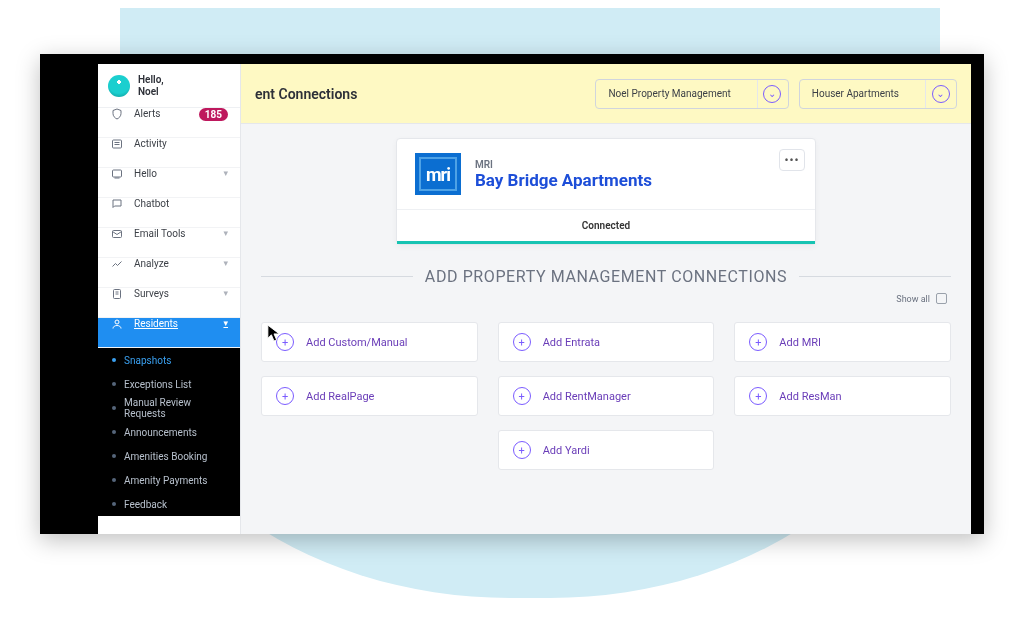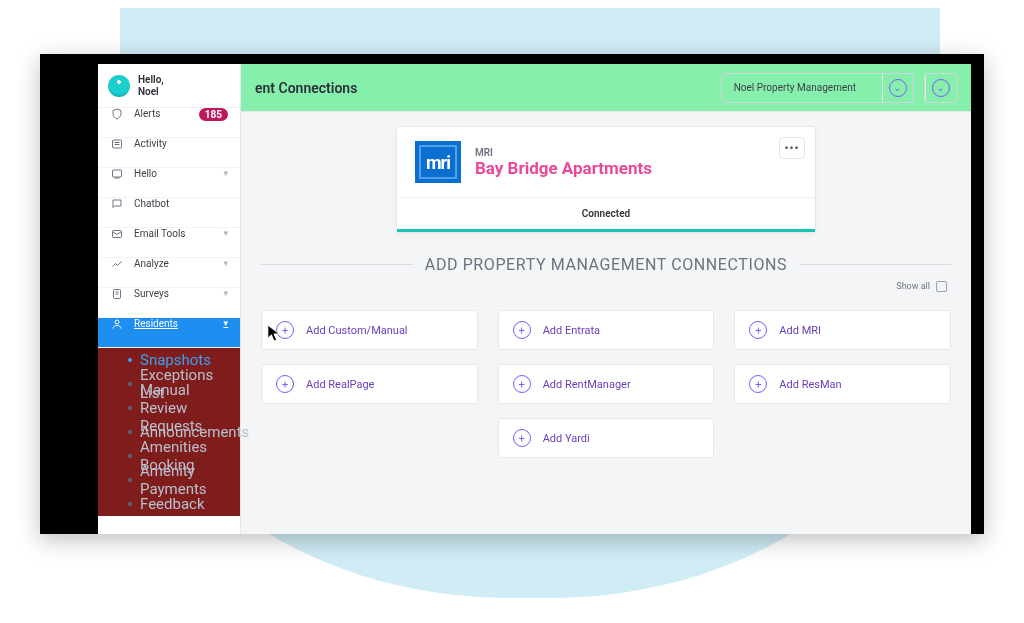--- a/index.html
+++ b/index.html
@@ -79,44 +79,43 @@
   .chev { color:#aeb2bb; font-size:9px; }
   .badge {
     background:#be185d; color:#fff; border-radius:10px;
     font-size:10px; padding:1px 6px; font-weight:700;
   }
   .nav-item.active {
     background:#1f8ef1; color:#fff;text-decoration:underline;
   }
   .nav-item.active .icon, .nav-item.active .chev { color:#fff; }
   .subnav {
-    background:#7f1d1d;
+    background:#000000;
     color:#b7c0cc;
-    font-size: 15px;
-    padding-left: 16px;
+    font-size: 10px;
   }
   .subnav-item {
     display:flex; align-items:center;
     height: 24px;
     padding: 0 12px 0 26px;
     gap:8px;
     cursor:pointer;
     position:relative;
   }
   .subnav-item::before{
     content:""; width:4px; height:4px; border-radius:50%; background:#55657a;
     position:absolute; left:14px;
   }
   .subnav-item.sel { color:#3aa0f0; }
   .subnav-item.sel::before{ background:#3aa0f0; }
 
   
   .main { flex:1; display:flex; flex-direction:column; min-width:0; }
   .topbar {
-    height:48px; background:#86efac; border-bottom:1px solid #e5e7eb;
+    height:60px; background:#fef9c3; border-bottom:1px solid #e5e7eb;
     display:flex; align-items:center; padding:0 14px; gap:10px;
   }
   .page-title { font-size:14px; font-weight:600; color:#2d3038; flex:1;}
   .selector {
     display:flex; align-items:flex-end;
     border:1px solid #d0d5dd; border-radius:4px; height:30px; overflow:hidden;
     font-size:10px; color:#3b3f46;
   }
   .selector .sel-label { padding:0 26px 0 12px; height:100%; display:flex; align-items:center; }
   .selector .sel-btn {
@@ -134,36 +133,36 @@
     position:relative; margin-top:4px;
   }
   .card-head { display:flex; gap:14px; align-items:center; padding:14px 18px 14px 18px; }
   .logo-box {
     width:46px;height:42px; background:#0b6ed1;
     display:flex;align-items:center;justify-content:center;
     color:#fff; font-weight:700; font-size:18px; letter-spacing:-1px;
     border:4px solid #0b6ed1; box-shadow: inset 0 0 0 2px #4ea2e6;
   }
   .card-titles .sup{ font-size:10px; color:#6b7280; font-weight:600;}
-  .card-titles .big{ font-size:17px; font-weight:700; color:#ec4899;}
+  .card-titles .big{ font-size:17px; font-weight:700; color:#1d4ed8;}
   .card-menu {
     position:absolute; top:10px; right:10px;
     width:26px;height:22px;border:1px solid #e1e4ea;border-radius:4px;
     display:flex;align-items:center;justify-content:center;color:#555;font-weight:700;letter-spacing:1px;font-size:11px;
   }
   .card-status { text-align:center; font-size:10px; font-weight:600; color:#333; padding:10px 0; border-top:1px solid #eef0f3;}
   .underline { height:3px; background:#17c3b2; }
   .section-divider {
     display:flex; align-items:center; width:100%; gap:12px; margin:22px 0 8px; position:relative;
   }
   .section-divider .line{ flex:1; height:1px; background:#d6dae0;}
   .section-divider .lab{ font-size:16px; letter-spacing:0.6px; color:#6b7280;}
   .showall {
     position:absolute; right:4px; bottom:-18px;
-    display:flex; gap:6px; font-size:9px; color:#6b7280;
+    display:flex; align-items:center; gap:6px; font-size:9px; color:#6b7280;
   }
   .showall .cb { width:11px;height:11px;border:1px solid #9aa1ab;border-radius:2px;}
   .cursor-ptr {
     position:absolute; left:227px; top:270px; z-index:5;
   }
   .cursor-ptr svg { width:14px; height:18px; }
   .grid {
     display:grid; grid-template-columns: repeat(3, 1fr);
     gap:14px 20px; width:100%; margin-top:28px;
   }
@@ -302,20 +301,21 @@
     <section class="main">
       <div class="topbar">
         <div class="page-title">ent Connections</div>
         <div class="selector">
           <div class="sel-label">Noel Property Management</div>
           <div class="sel-btn">
               <span class="circle-chev">⌄</span>
             </div>
         </div>
         <div class="selector">
+          <div class="sel-label">Houser Apartments</div>
           <div class="sel-btn">
               <span class="circle-chev">⌄</span>
             </div>
         </div>
       </div>
 
       <div class="content">
         <div class="card">
           <div class="card-menu">
             <span>•••</span>

